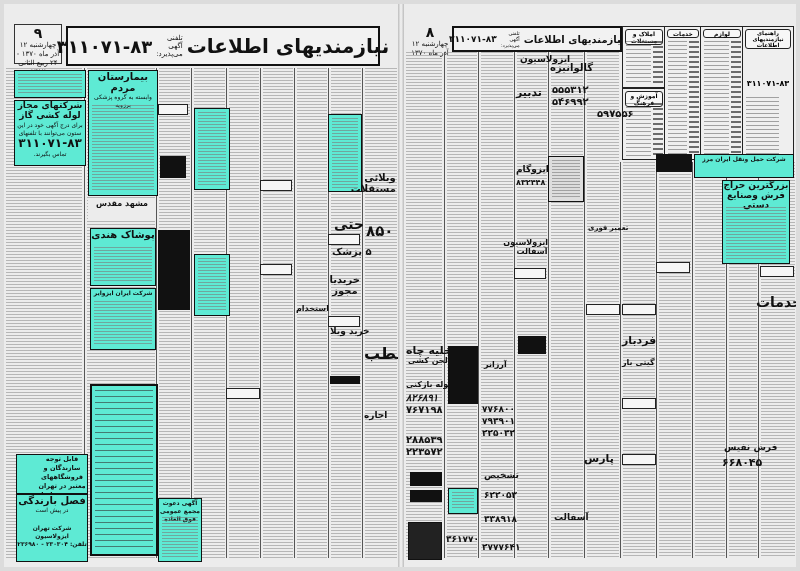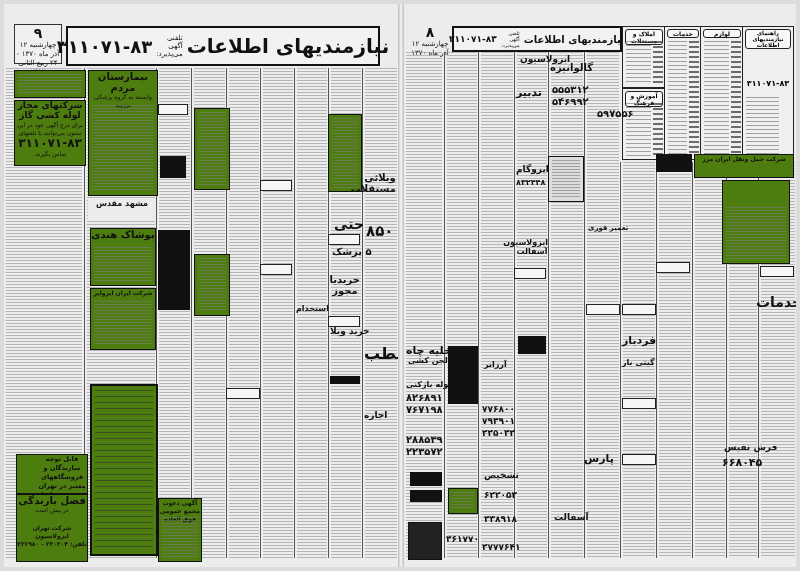--- a/index.html
+++ b/index.html
@@ -10,21 +10,21 @@
   .page.right{left:400px;width:392px;}
   .gutter{position:absolute;left:394px;top:0;width:6px;height:563px;background:linear-gradient(90deg,#bcbcbc,#f5f5f5,#bcbcbc);}
   .mast{position:absolute;border:2px solid #111;background:#f2f2f2;display:flex;align-items:center;justify-content:center;direction:rtl;}
   .mast .t{font-weight:bold;color:#111;white-space:nowrap;}
   .mast .sub{font-size:7px;margin:0 4px;color:#111;}
   .pnum{position:absolute;border:1px solid #333;background:#f0f0f0;text-align:center;font-size:7px;line-height:9px;color:#111;direction:rtl;}
   .pnum b{display:block;font-size:14px;line-height:16px;}
   .col{position:absolute;border-left:1px solid #555;overflow:hidden;}
   .lines{position:absolute;left:2px;right:2px;top:0;bottom:0;
     background:repeating-linear-gradient(180deg,#8a8a8a 0 1px,transparent 1px 3px);opacity:.55;}
-  .box{position:absolute;border:1.5px solid #111;background:#4d7c0f;direction:rtl;text-align:center;color:#111;overflow:hidden;}
+  .box{position:absolute;border:1.5px solid #111;background:#5eead4;direction:rtl;text-align:center;color:#111;overflow:hidden;}
   .box .h{font-weight:bold;line-height:1.1;}
   .box .s{font-size:6px;line-height:8px;}
   .box .fill{position:absolute;left:3px;right:3px;bottom:3px;background:repeating-linear-gradient(180deg,#7a7a7a 0 1px,transparent 1px 3px);opacity:.6;}
   .big{position:absolute;direction:rtl;font-weight:bold;color:#111;white-space:nowrap;}
   .tag{position:absolute;height:9px;border:1px solid #222;background:#f6f6f6;}
   .dark{position:absolute;background:#111;color:#eee;font-size:6px;text-align:center;direction:rtl;}
   .idx{position:absolute;border:1px solid #222;background:#efefef;overflow:hidden;direction:rtl;}
   .idx .head{border:1px solid #222;border-radius:3px;margin:2px;font-size:6px;font-weight:bold;text-align:center;background:#f7f7f7;}
   .idx .rows{position:absolute;left:3px;right:14px;top:14px;bottom:3px;background:repeating-linear-gradient(180deg,#6d6d6d 0 1px,transparent 1px 4px);opacity:.6;}
   .idx .nums{position:absolute;right:2px;top:14px;bottom:3px;width:10px;background:repeating-linear-gradient(180deg,#333 0 2px,transparent 2px 5px);opacity:.7;}
@@ -233,21 +233,21 @@
     <div class="big" style="left:148px;top:80px;font-size:10px;line-height:11px;">۵۵۵۳۱۲</div>
     <div class="big" style="left:148px;top:92px;font-size:10px;line-height:11px;">۵۴۶۹۹۲</div>
     <div class="big" style="left:148px;top:104px;font-size:10px;line-height:11px;margin-left:45px;">۵۹۷۵۵۶</div>
     <div class="big" style="left:112px;top:160px;font-size:9px;">ایزوگام</div>
     <div class="big" style="left:112px;top:174px;font-size:8px;">۸۳۲۴۴۸</div>
     <div class="big" style="left:112px;top:234px;font-size:8px;white-space:normal;width:32px;text-align:center;">ایزولاسیون آسفالت</div>
 
     <div class="big" style="left:2px;top:340px;font-size:11px;">تخلیه چاه</div>
     <div class="big" style="left:4px;top:352px;font-size:8px;">لجن کشی</div>
     <div class="big" style="left:2px;top:376px;font-size:8px;">لوله بازکنی</div>
-    <div class="big" style="left:2px;top:388px;font-size:10px;">۸۲۶۸۹۱</div>
+    <div class="big" style="left:2px;top:388px;font-size:10px;font-style:italic;">۸۲۶۸۹۱</div>
     <div class="big" style="left:2px;top:400px;font-size:10px;">۷۶۷۱۹۸</div>
     <div class="big" style="left:2px;top:430px;font-size:10px;">۲۸۸۵۳۹</div>
     <div class="big" style="left:2px;top:442px;font-size:10px;">۲۲۳۵۷۲</div>
     <div class="dark" style="left:6px;top:468px;width:32px;height:14px;"></div>
     <div class="dark" style="left:6px;top:486px;width:32px;height:12px;"></div>
     <div class="box" style="left:4px;top:518px;width:32px;height:36px;background:#222;"></div>
 
     <div class="box" style="left:44px;top:342px;width:28px;height:56px;background:#111;"></div>
     <div class="box" style="left:44px;top:484px;width:28px;height:24px;">
         <div class="fill" style="top:3px;"></div>
@@ -273,20 +273,21 @@
     <div class="big" style="left:218px;top:330px;font-size:11px;">فردبار</div>
     <div class="big" style="left:218px;top:354px;font-size:8px;">گیتی بار</div>
     <div class="big" style="left:184px;top:220px;font-size:7px;">تعمیر فوری</div>
 
     <div class="box" style="left:252px;top:150px;width:34px;height:16px;background:#111;"></div>
 
     <div class="box" style="left:290px;top:150px;width:98px;height:22px;">
       <div class="s" style="font-weight:bold;">شرکت حمل ونقل ایران مرز</div>
     </div>
     <div class="box" style="left:318px;top:176px;width:66px;height:82px;">
+      <div class="h" style="font-size:9px;">بزرگترین حراج فرش وصنایع دستی</div>
       <div class="fill" style="top:26px;"></div>
     </div>
     <div class="big" style="left:352px;top:290px;font-size:14px;">خدمات</div>
     <div class="big" style="left:320px;top:438px;font-size:9px;">فرش نفیس</div>
     <div class="big" style="left:318px;top:452px;font-size:11px;">۶۶۸۰۴۵</div>
 
     <div class="tag" style="left:110px;top:264px;width:30px;"></div>
     <div class="tag" style="left:182px;top:300px;width:32px;"></div>
     <div class="tag" style="left:218px;top:300px;width:32px;"></div>
     <div class="tag" style="left:218px;top:394px;width:32px;"></div>

